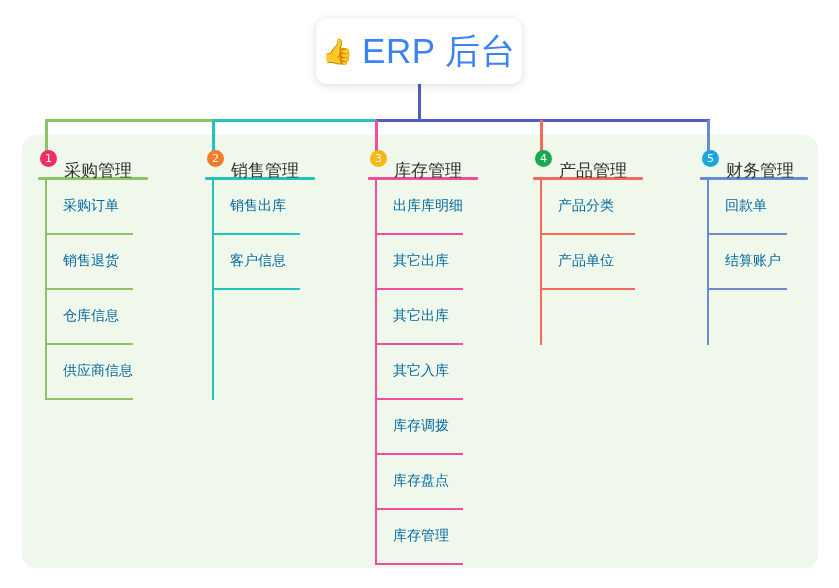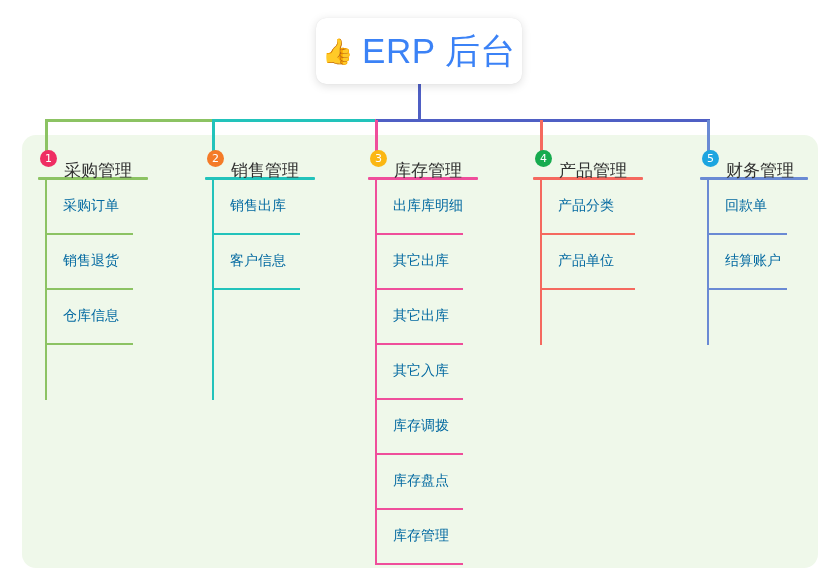--- a/index.html
+++ b/index.html
@@ -179,20 +179,24 @@
             <div class="leaf-rule" style="width: 88px; background: rgb(140, 195, 99);"></div>
           </div>
           <div class="leaf">
             <span class="leaf-text">销售退货</span>
             <div class="leaf-rule" style="width: 88px; background: rgb(140, 195, 99);"></div>
           </div>
           <div class="leaf">
             <span class="leaf-text">仓库信息</span>
             <div class="leaf-rule" style="width: 88px; background: rgb(140, 195, 99);"></div>
           </div>
+          <div class="leaf">
+            <span class="leaf-text">供应商信息</span>
+            <div class="leaf-rule" style="width: 88px; background: rgb(140, 195, 99);"></div>
+          </div>
         </div>
       </div>
       <div class="column" style="left: 205px; width: 150px;">
         <div class="col-head">
           <span class="badge" style="background: rgb(244, 123, 40);">2</span>
           <span class="col-title">销售管理</span>
         </div>
         <div class="head-rule" style="width: 110px; background: rgb(34, 195, 187);"></div>
         <div class="leaves">
           <div class="spine" style="background: rgb(34, 195, 187); height: 220px;"></div>

